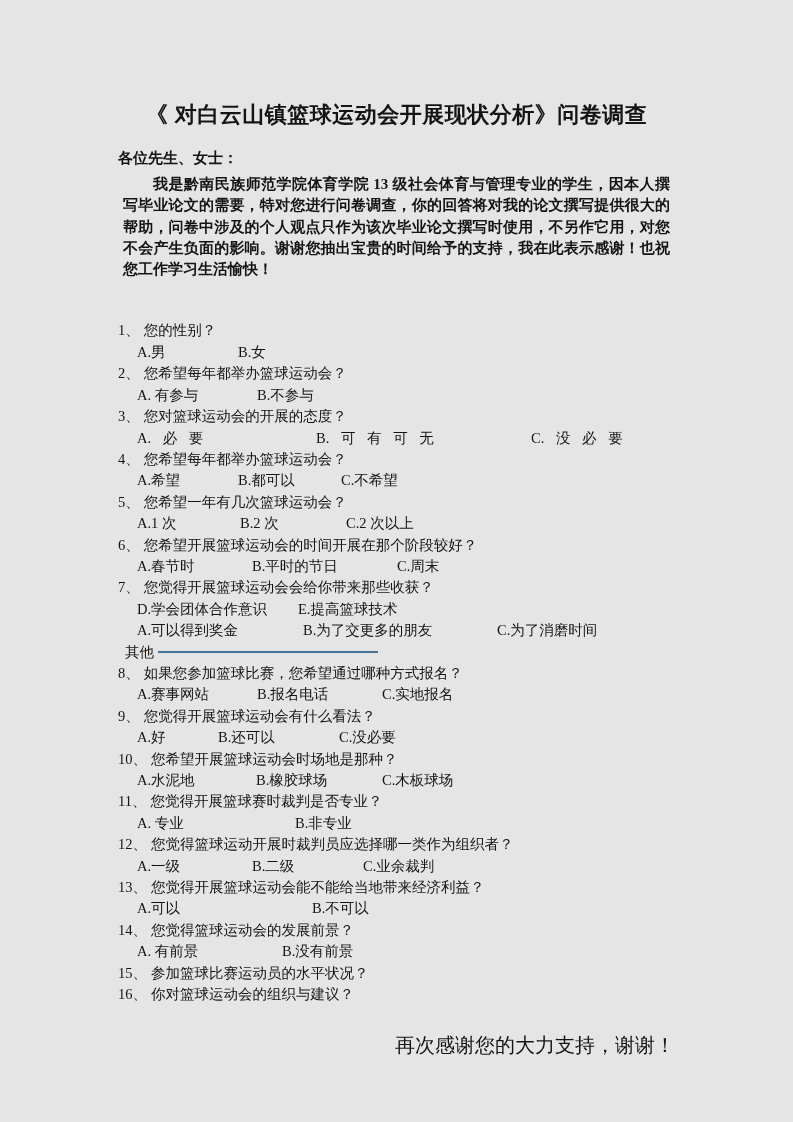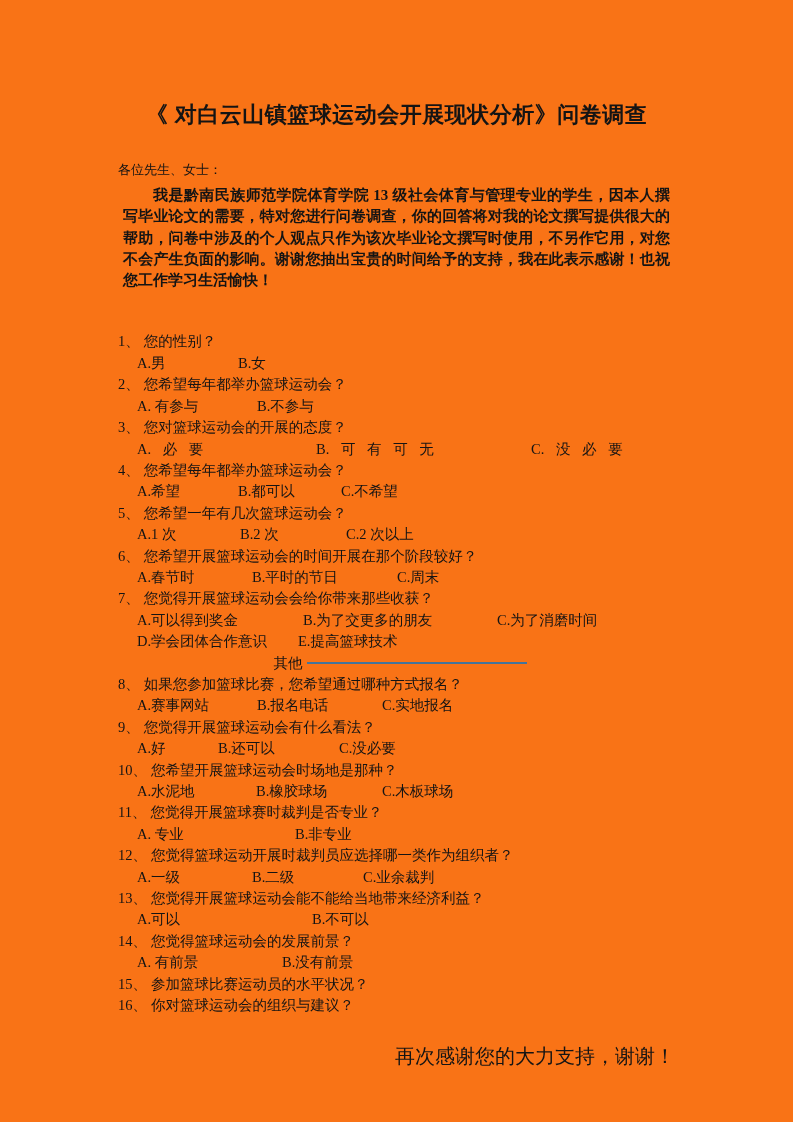--- a/index.html
+++ b/index.html
@@ -1,59 +1,59 @@
 <!DOCTYPE html>
 <html><head>
 <meta charset="utf-8">
 <style>
   html,body{margin:0;padding:0;background:#ffffff;}
   .page{
     position:relative;
     width:793px;height:1122px;
-    background:#f97316;
+    background:#e5e5e5;
     overflow:hidden;
     box-sizing:border-box;
     padding:100px 118px 0 118px;
     color:#141414;
     font-family:"Liberation Serif","DejaVu Serif",serif;
   }
   .title{
     font-family:"Liberation Sans","DejaVu Sans",sans-serif;
     font-size:22px;
     font-weight:700;
     text-align:center;
     line-height:30px;
     letter-spacing:0.5px;
     white-space:nowrap;
   }
   .salutation{
-    margin-top:29px;
-    font-size:13px;
-    font-weight:400;
+    margin-top:18px;
+    font-size:15px;
+    font-weight:700;
     line-height:21px;
   }
   .intro{
     font-size:15px;
     font-weight:700;
     line-height:21.3px;
     text-align:justify;
     text-indent:2em;
     margin:5px;
   }
   .questions{
     margin-top:40px;
     font-size:14.5px;
     line-height:21.4px;
   }
   .qtext{white-space:nowrap;}
   .qnum{margin-right:4px;}
   .optrow{padding-left:19px;white-space:nowrap;}
   .opt{display:inline-block;}
   .just{word-spacing:8px;}
-  .other-row{padding-left:7px;white-space:nowrap;text-align:center;}
+  .other-row{padding-left:7px;white-space:nowrap;}
   .blank-line{
     display:inline-block;
     width:220px;
     height:12px;
     border-bottom:2px solid #44749a;
     transform:translateY(-4px);
     margin-left:4px;
   }
   .closing{
     margin-top:30px;
@@ -100,24 +100,24 @@
       <span class="opt" style="width:103px">A.1 次</span><span class="opt" style="width:106px">B.2 次</span><span class="opt">C.2 次以上</span>
     </div>
 
     <div class="qtext"><span class="qnum">6、</span><span>您希望开展篮球运动会的时间开展在那个阶段较好？</span></div>
     <div class="optrow">
       <span class="opt" style="width:115px">A.春节时</span><span class="opt" style="width:145px">B.平时的节日</span><span class="opt">C.周末</span>
     </div>
 
     <div class="qtext"><span class="qnum">7、</span><span>您觉得开展篮球运动会会给你带来那些收获？</span></div>
     <div class="optrow">
-      <span class="opt" style="width:166px">A.可以得到奖金</span><span class="opt" style="width:194px">B.为了交更多的朋友</span><span class="opt">C.为了消磨时间</span>
+      <span class="opt" style="width:161px">D.学会团体合作意识</span><span class="opt">E.提高篮球技术</span>
     </div>
     <div class="optrow">
-      <span class="opt" style="width:161px">D.学会团体合作意识</span><span class="opt">E.提高篮球技术</span>
+      <span class="opt" style="width:166px">A.可以得到奖金</span><span class="opt" style="width:194px">B.为了交更多的朋友</span><span class="opt">C.为了消磨时间</span>
     </div>
     <div class="other-row">
       <span>其他</span><span class="blank-line"></span>
     </div>
 
     <div class="qtext"><span class="qnum">8、</span><span>如果您参加篮球比赛，您希望通过哪种方式报名？</span></div>
     <div class="optrow">
       <span class="opt" style="width:120px">A.赛事网站</span><span class="opt" style="width:125px">B.报名电话</span><span class="opt">C.实地报名</span>
     </div>
 

